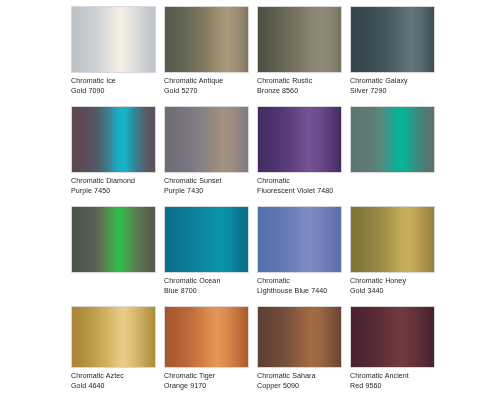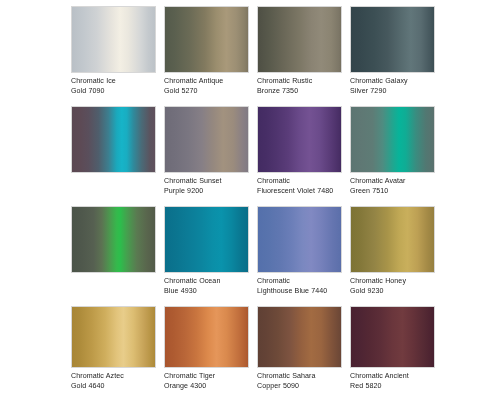--- a/index.html
+++ b/index.html
@@ -74,91 +74,91 @@
 
     <div class="swatch-cell">
       <div class="swatch-chip" style="background: linear-gradient(90deg, rgb(84, 90, 75) 0%, rgb(91, 96, 79) 12%, rgb(107, 107, 86) 30%, rgb(130, 122, 95) 48%, rgb(155, 142, 110) 62%, rgb(169, 153, 122) 74%, rgb(156, 143, 116) 86%, rgb(138, 128, 104) 96%, rgb(126, 118, 97) 100%);"></div>
       <div class="swatch-caption">Chromatic Antique
 Gold 5270</div>
     </div>
 
     <div class="swatch-cell">
       <div class="swatch-chip" style="background: linear-gradient(90deg, rgb(78, 79, 68) 0%, rgb(89, 90, 76) 14%, rgb(107, 104, 88) 32%, rgb(124, 119, 101) 50%, rgb(138, 131, 115) 64%, rgb(145, 138, 121) 76%, rgb(139, 132, 114) 88%, rgb(125, 119, 103) 97%, rgb(118, 112, 96) 100%);"></div>
       <div class="swatch-caption">Chromatic Rustic
-Bronze 7350</div>
+Bronze 8560</div>
     </div>
 
     <div class="swatch-cell">
       <div class="swatch-chip" style="background: linear-gradient(90deg, rgb(51, 69, 75) 0%, rgb(54, 72, 78) 12%, rgb(60, 79, 84) 28%, rgb(70, 88, 93) 44%, rgb(86, 106, 110) 60%, rgb(97, 118, 122) 72%, rgb(89, 108, 113) 84%, rgb(70, 88, 94) 95%, rgb(60, 78, 84) 100%);"></div>
       <div class="swatch-caption">Chromatic Galaxy
 Silver 7290</div>
     </div>
 
     <div class="swatch-cell">
       <div class="swatch-chip" style="background: linear-gradient(90deg, rgb(91, 72, 82) 0%, rgb(93, 74, 85) 10%, rgb(90, 79, 92) 20%, rgb(79, 94, 108) 32%, rgb(60, 127, 144) 44%, rgb(26, 169, 189) 54%, rgb(22, 180, 200) 60%, rgb(25, 173, 193) 66%, rgb(47, 138, 156) 74%, rgb(74, 106, 119) 84%, rgb(91, 83, 94) 94%, rgb(96, 80, 92) 100%);"></div>
+      <div class="swatch-caption">Chromatic Diamond
+Purple 7450</div>
     </div>
 
     <div class="swatch-cell">
       <div class="swatch-chip" style="background: linear-gradient(90deg, rgb(110, 107, 119) 0%, rgb(114, 111, 123) 12%, rgb(122, 118, 129) 28%, rgb(134, 127, 134) 44%, rgb(149, 136, 127) 58%, rgb(162, 146, 127) 70%, rgb(155, 140, 125) 82%, rgb(138, 128, 132) 93%, rgb(128, 122, 132) 100%);"></div>
       <div class="swatch-caption">Chromatic Sunset
-Purple 9200</div>
+Purple 7430</div>
     </div>
 
     <div class="swatch-cell">
       <div class="swatch-chip" style="background: linear-gradient(90deg, rgb(67, 43, 98) 0%, rgb(71, 46, 102) 10%, rgb(79, 52, 110) 22%, rgb(90, 60, 121) 36%, rgb(106, 74, 138) 50%, rgb(116, 82, 147) 62%, rgb(107, 75, 139) 74%, rgb(88, 58, 118) 88%, rgb(74, 47, 103) 97%, rgb(69, 43, 97) 100%);"></div>
       <div class="swatch-caption">Chromatic
 Fluorescent Violet 7480</div>
     </div>
 
     <div class="swatch-cell">
       <div class="swatch-chip" style="background: linear-gradient(90deg, rgb(92, 117, 114) 0%, rgb(95, 120, 116) 12%, rgb(94, 124, 118) 26%, rgb(79, 140, 129) 38%, rgb(34, 165, 143) 50%, rgb(7, 180, 154) 58%, rgb(16, 172, 148) 66%, rgb(57, 141, 128) 78%, rgb(81, 120, 114) 90%, rgb(90, 113, 110) 100%);"></div>
-      <div class="swatch-caption">Chromatic Avatar
-Green 7510</div>
     </div>
 
     <div class="swatch-cell">
       <div class="swatch-chip" style="background: linear-gradient(90deg, rgb(75, 84, 73) 0%, rgb(79, 88, 76) 12%, rgb(86, 96, 81) 26%, rgb(92, 115, 82) 36%, rgb(74, 155, 78) 46%, rgb(53, 185, 76) 54%, rgb(44, 190, 76) 58%, rgb(69, 160, 78) 66%, rgb(90, 122, 81) 78%, rgb(89, 102, 77) 90%, rgb(83, 91, 73) 100%);"></div>
     </div>
 
     <div class="swatch-cell">
       <div class="swatch-chip" style="background: linear-gradient(90deg, rgb(10, 111, 139) 0%, rgb(11, 116, 143) 12%, rgb(12, 124, 151) 28%, rgb(12, 133, 159) 44%, rgb(11, 143, 168) 58%, rgb(10, 147, 172) 68%, rgb(10, 135, 160) 80%, rgb(10, 118, 144) 92%, rgb(10, 110, 137) 100%);"></div>
       <div class="swatch-caption">Chromatic Ocean
-Blue 4930</div>
+Blue 8700</div>
     </div>
 
     <div class="swatch-cell">
       <div class="swatch-chip" style="background: linear-gradient(90deg, rgb(84, 112, 171) 0%, rgb(88, 115, 173) 12%, rgb(96, 119, 177) 26%, rgb(107, 126, 184) 40%, rgb(122, 136, 192) 54%, rgb(129, 137, 194) 64%, rgb(118, 129, 187) 76%, rgb(101, 117, 176) 90%, rgb(91, 111, 170) 100%);"></div>
       <div class="swatch-caption">Chromatic
 Lighthouse Blue 7440</div>
     </div>
 
     <div class="swatch-cell">
       <div class="swatch-chip" style="background: linear-gradient(90deg, rgb(125, 115, 53) 0%, rgb(132, 120, 58) 12%, rgb(147, 132, 69) 28%, rgb(168, 148, 73) 44%, rgb(192, 168, 85) 58%, rgb(201, 175, 92) 68%, rgb(189, 160, 84) 80%, rgb(164, 138, 70) 92%, rgb(149, 127, 63) 100%);"></div>
       <div class="swatch-caption">Chromatic Honey
-Gold 9230</div>
+Gold 3440</div>
     </div>
 
     <div class="swatch-cell">
       <div class="swatch-chip" style="background: linear-gradient(90deg, rgb(168, 134, 54) 0%, rgb(174, 140, 59) 10%, rgb(189, 154, 72) 24%, rgb(207, 174, 93) 40%, rgb(226, 196, 124) 54%, rgb(232, 205, 138) 62%, rgb(220, 189, 114) 74%, rgb(196, 160, 85) 88%, rgb(179, 144, 63) 97%, rgb(173, 138, 58) 100%);"></div>
       <div class="swatch-caption">Chromatic Aztec
 Gold 4640</div>
     </div>
 
     <div class="swatch-cell">
       <div class="swatch-chip" style="background: linear-gradient(90deg, rgb(168, 85, 46) 0%, rgb(174, 91, 49) 10%, rgb(185, 102, 56) 24%, rgb(201, 117, 63) 38%, rgb(221, 138, 76) 52%, rgb(229, 150, 90) 62%, rgb(218, 138, 78) 74%, rgb(195, 113, 62) 88%, rgb(178, 95, 51) 97%, rgb(171, 87, 47) 100%);"></div>
       <div class="swatch-caption">Chromatic Tiger
-Orange 4300</div>
+Orange 9170</div>
     </div>
 
     <div class="swatch-cell">
       <div class="swatch-chip" style="background: linear-gradient(90deg, rgb(95, 64, 52) 0%, rgb(100, 67, 54) 10%, rgb(110, 74, 57) 24%, rgb(125, 83, 64) 38%, rgb(148, 96, 63) 52%, rgb(162, 107, 66) 64%, rgb(154, 101, 64) 76%, rgb(126, 82, 58) 90%, rgb(106, 70, 54) 100%);"></div>
       <div class="swatch-caption">Chromatic Sahara
 Copper 5090</div>
     </div>
 
     <div class="swatch-cell">
       <div class="swatch-chip" style="background: linear-gradient(90deg, rgb(74, 33, 48) 0%, rgb(77, 36, 51) 10%, rgb(84, 40, 52) 22%, rgb(93, 46, 56) 36%, rgb(106, 54, 60) 50%, rgb(113, 59, 63) 62%, rgb(102, 51, 58) 74%, rgb(85, 42, 52) 88%, rgb(75, 34, 48) 97%, rgb(71, 32, 48) 100%);"></div>
       <div class="swatch-caption">Chromatic Ancient
-Red 5820</div>
+Red 9560</div>
     </div>
 
   </div>
 </div>
 
 </body></html>

